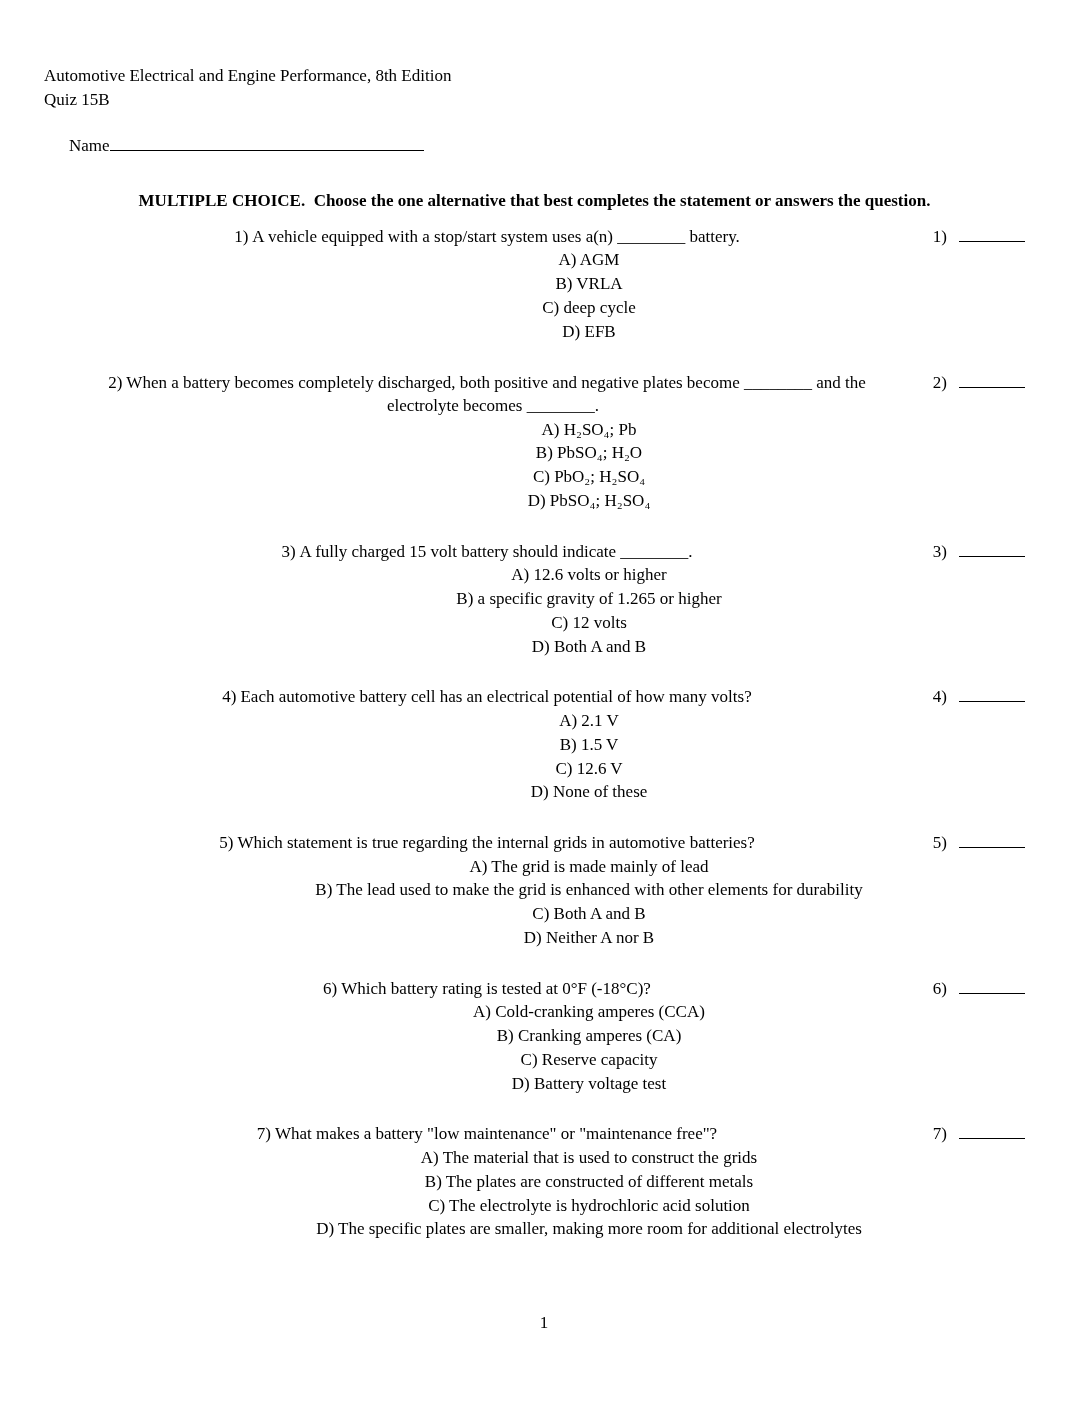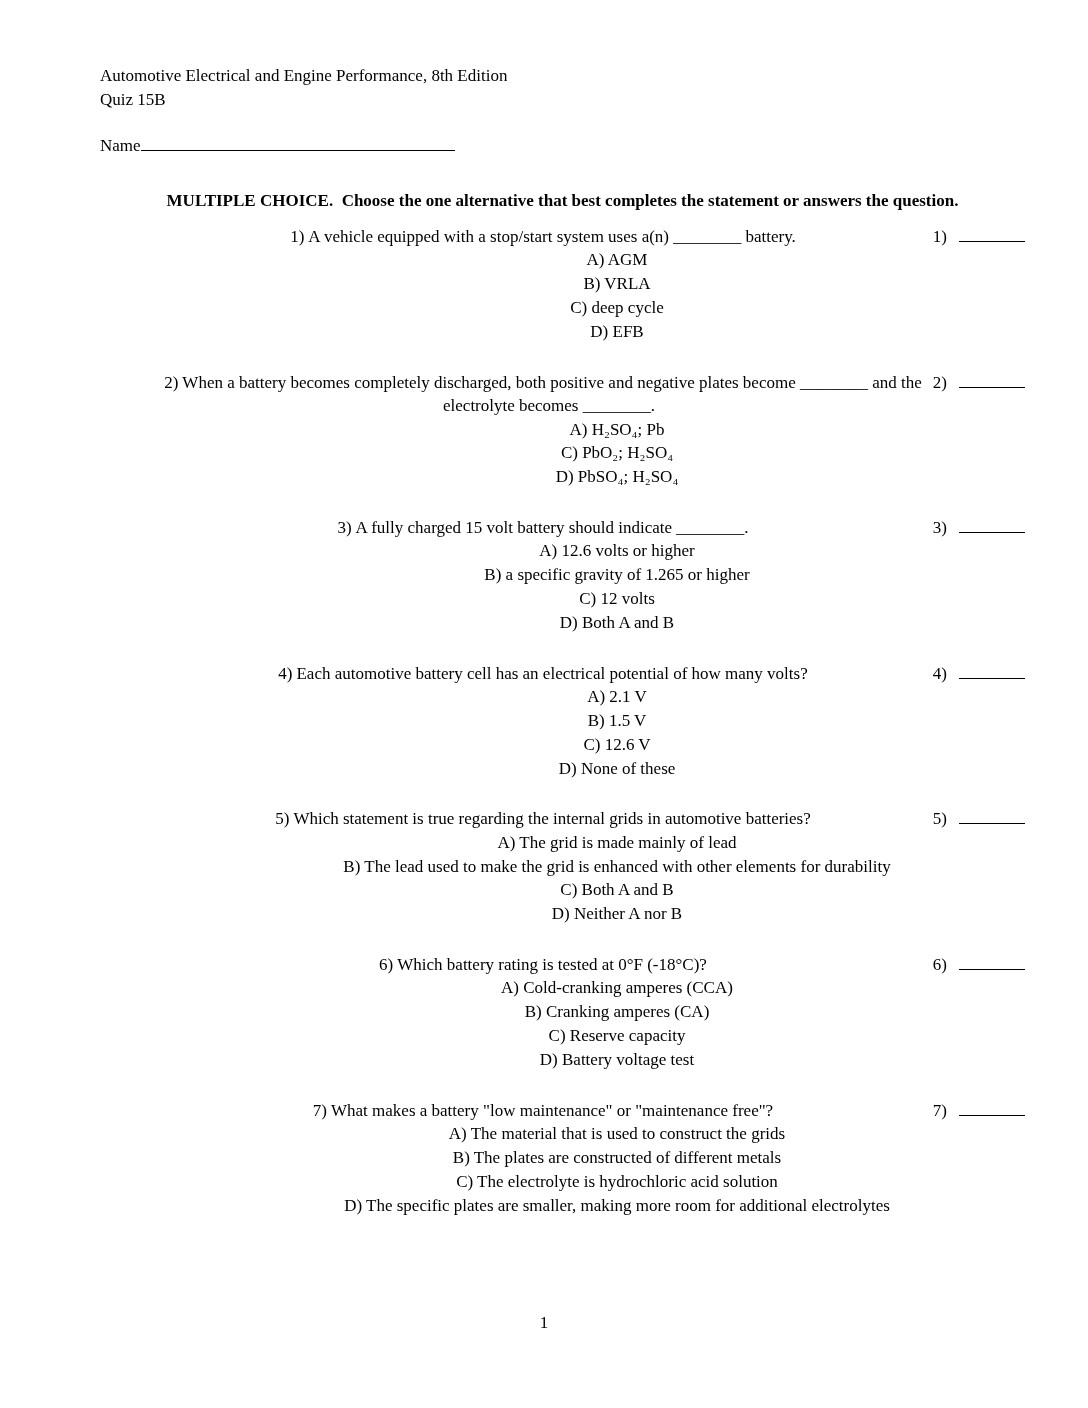--- a/index.html
+++ b/index.html
@@ -7,24 +7,24 @@
   .page {
     width: 1088px;
     min-height: 1408px;
     margin: 0 auto;
     position: relative;
     background: #ffffff;
     color: #000000;
     font-family: "Liberation Serif", "DejaVu Serif", serif;
     font-size: 17px;
     line-height: 23.5px;
-    padding: 64px 63px 0 100px;
+    padding: 64px 63px 0 44px;
   }
   .header-line { white-space: nowrap; }
-  .name-row { margin-top: 22px; }
+  .name-row { margin-top: 22px; margin-left: 25px; }
   .name-line {
     display: inline-block;
     width: 314px;
     height: 1.05em;
     border-bottom: 1px solid #000;
     vertical-align: baseline;
   }
   .instructions {
     font-weight: bold;
     margin-top: 32px;
@@ -102,20 +102,21 @@
       <span class="a-num">1)</span><span class="a-line"></span>
     </div>
   </div>
 
   <div class="question">
     <div class="q-text-wrap">
       <span class="q-num">2)</span><span class="q-text">When a battery becomes completely discharged, both positive and negative plates become ________ and the electrolyte becomes ________.</span>
     </div>
     <div class="options">
           <div class="option">A) H₂SO₄; Pb</div>
+          <div class="option">B) PbSO₄; H₂O</div>
           <div class="option">C) PbO₂; H₂SO₄</div>
           <div class="option">D) PbSO₄; H₂SO₄</div>
         </div>
     <div class="q-answer">
       <span class="a-num">2)</span><span class="a-line"></span>
     </div>
   </div>
 
   <div class="question">
     <div class="q-text-wrap">

